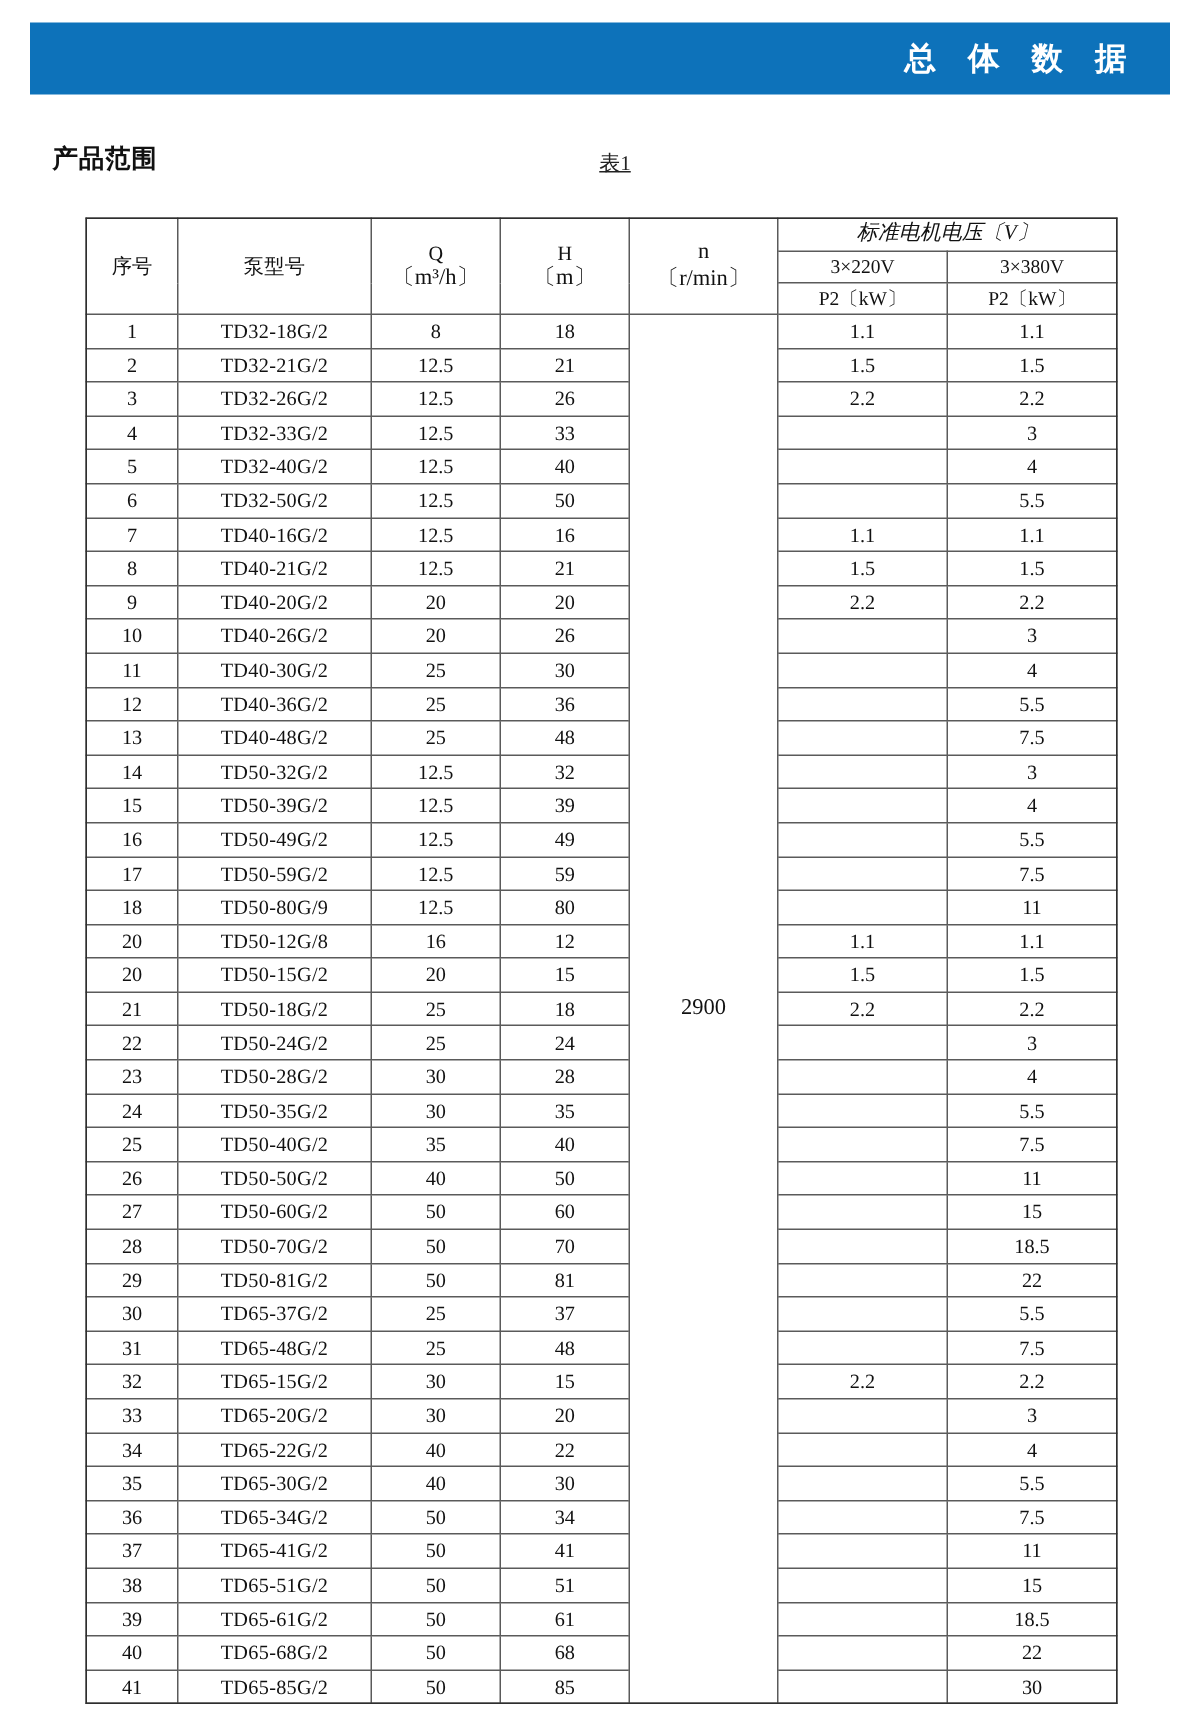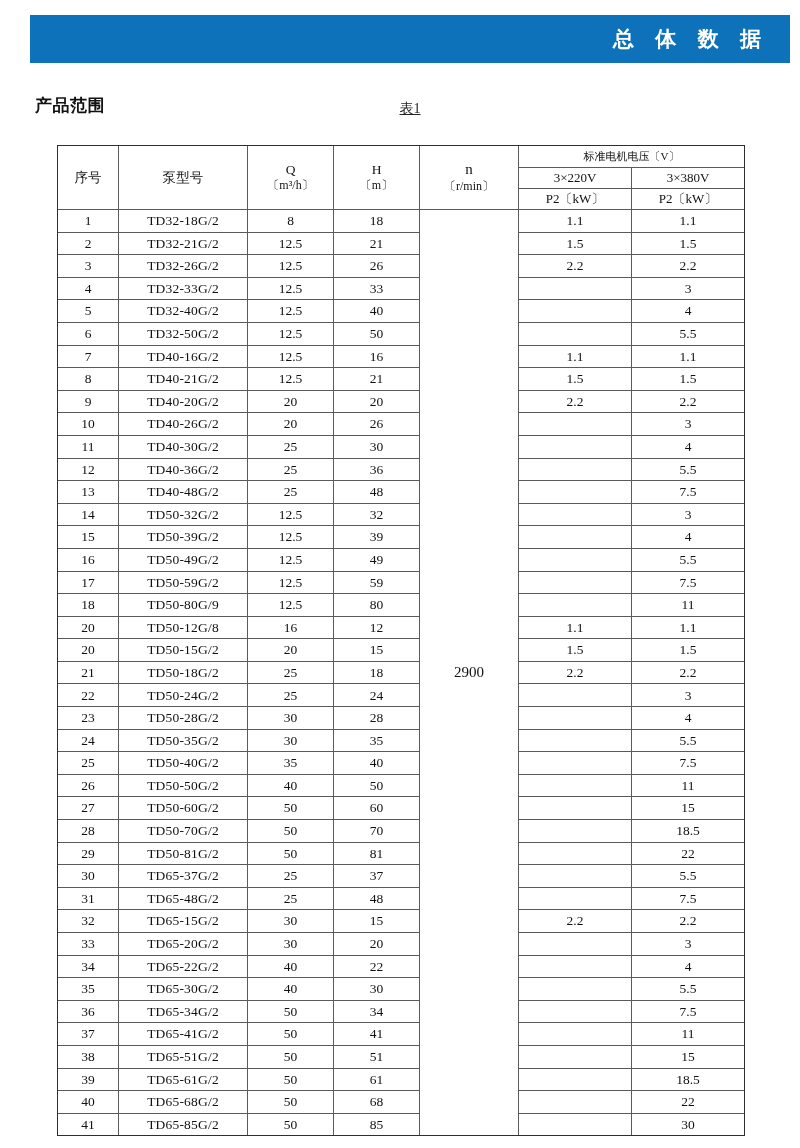--- a/index.html
+++ b/index.html
@@ -8,21 +8,21 @@
     background:#ffffff;
     font-family:"Liberation Serif","DejaVu Serif",serif;
     color:#1a1a1a;
     position:relative;
     overflow:hidden;
   }
 
   
   #banner{
     position:absolute;
-    left:30px;top:15px;
+    left:20px;top:15px;
     width:760px;height:48px;
     background:#0d72ba;
     display:flex;align-items:center;justify-content:flex-end;
     box-sizing:border-box;
     padding-right:22px;
   }
   #banner-title{
     color:#ffffff;
     font-family:"DejaVu Sans","Liberation Sans",sans-serif;
     font-size:21px;
@@ -79,26 +79,27 @@
     outline:1px solid #2e2e2e;
     outline-offset:-1px;
   }
 
   thead th{
     font-size:13.5px;
   }
   .th-tall{height:62px;}
   .th-unit{
     display:block;
-    font-size:12px;
+    font-size:15px;
     margin-top:1px;
   }
   .th-big{
-    font-size:11px;
+    font-size:14px;
     height:21px;
+    font-style:italic;
   }
   .th-sub{
     height:20px;
     font-size:13px;
   }
   .th-p2{
     height:20px;
     font-size:13px;
     margin-left:28px;
   }

